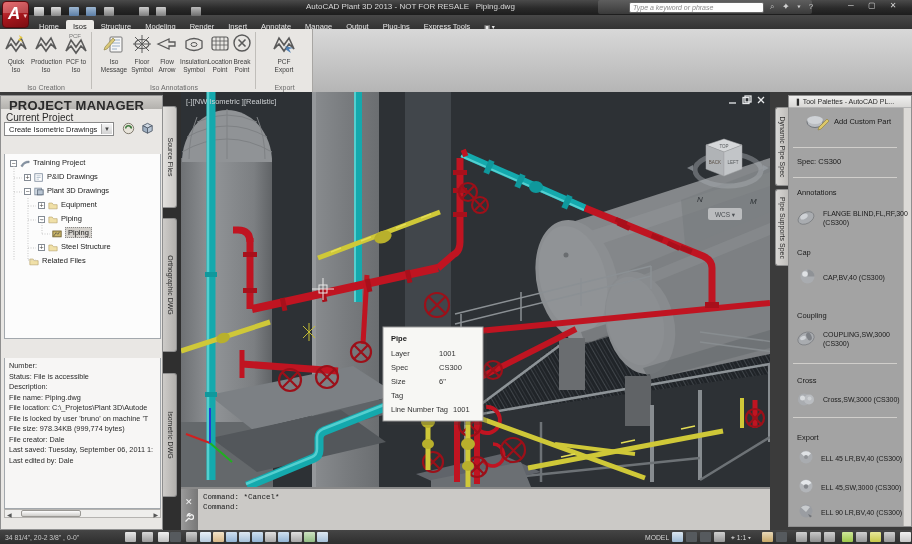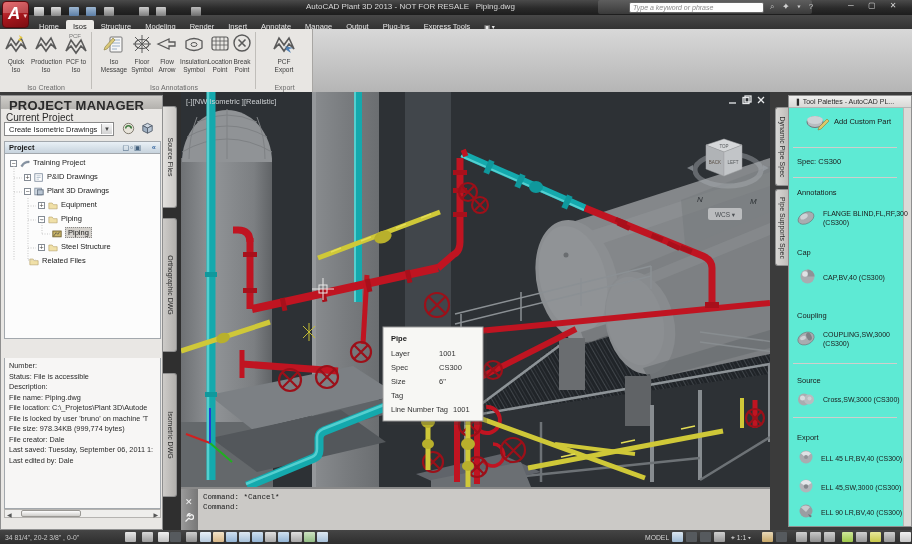--- a/index.html
+++ b/index.html
@@ -70,21 +70,21 @@
 #cmd-input { position:absolute; left:17px; top:26px; right:0; height:17px; background:#dddbd8; border-top:1px solid #f2f2f2; font-family:"Liberation Mono",monospace; font-size:7.5px; color:#888; padding:4px 0 0 5px; font-style:italic; }
 #cmd-input b { background:#b8cfe5; border:1px solid #7da7cc; color:#333; font-style:normal; font-weight:normal; padding:0 2px; }
 
 
 #statusbar { left:0; top:530px; width:912px; height:14px; background:linear-gradient(#454545,#2e2e2e); }
 #coords { position:absolute; left:5px; top:4px; color:#c9c9c9; font-size:6.8px; }
 .sic { position:absolute; top:2px; width:11px; height:10px; border-radius:1px; }
 #modeltxt { position:absolute; left:645px; top:4px; color:#d5d5d5; font-size:6.8px; }
 
 
-#rpanel { left:788px; top:95px; width:124px; height:432px; background:#5eead4; border:1px solid #8f8f8f; }
+#rpanel { left:788px; top:95px; width:124px; height:432px; background:#a3a3a3; border:1px solid #8f8f8f; }
 #rp-title { position:absolute; left:0; top:0; width:100%; height:12px; background:linear-gradient(#efefee,#d9d8d6); border-bottom:1px solid #b5b5b5; color:#2a2a2a; font-size:7px; padding:2px 0 0 6px; white-space:nowrap; }
 #rp-scroll { position:absolute; right:0; top:12px; width:8px; bottom:0; background:#dcdad7; border-left:1px solid #b8b6b3; }
 .rp-cat { position:absolute; left:8px; font-size:7.5px; color:#1a1a1a; }
 .rp-item { position:absolute; left:34px; font-size:7px; color:#1a1a1a; line-height:1.3; white-space:nowrap; }
 .rp-sep { position:absolute; left:4px; width:104px; height:1px; background:#d0cecb; }
 .vtab-r { position:absolute; background:linear-gradient(90deg,#d9d7d4,#bfbdba); border:1px solid #8f8f8f; border-right:none; border-radius:3px 0 0 3px; width:13px; }
 </style>
 </head>
 <body>
 <div id="app">
@@ -499,21 +499,20 @@
     <svg class="lp-icon" style="left:120px" viewBox="0 0 16 16">
         <circle cx="8" cy="8" r="5.5" fill="#e8e4da" stroke="#7a7468"></circle>
         <path d="M5 8 a3 3 0 0 1 6 0" fill="none" stroke="#3f7a3f" stroke-width="1.5"></path>
         <path d="M11 8 l-2 -1.5 3 -.5 z" fill="#3f7a3f"></path>
       </svg>
     <svg class="lp-icon" style="left:139px" viewBox="0 0 16 16">
         <path d="M3 5 L8 2.5 L13 5 L8 7.5 Z" fill="#cfd8e2" stroke="#55606e"></path>
         <path d="M3 5 L8 7.5 L8 13 L3 10.5 Z" fill="#9fb0c2" stroke="#55606e"></path>
         <path d="M13 5 L8 7.5 L8 13 L13 10.5 Z" fill="#b8c6d5" stroke="#55606e"></path>
       </svg>
-    <div id="lp-projhdr">Project<span style="position:absolute;right:18px;font-weight:normal;color:#44617e;letter-spacing:1px">▢▫▣</span><span style="position:absolute;right:4px;color:#3f6ea5">«</span></div>
     <div id="lp-tree">
       <div class="trow" style="left:5px;top:4px"><span class="pm">−</span><svg class="ticon" viewBox="0 0 12 10">
             <path d="M1 8 Q4 2 11 2 L11 4 Q5 4 3 9 Z" fill="#8a98a8" stroke="#5a6878" stroke-width=".5"></path>
           </svg>Training Project</div>
       <div class="trow" style="left:19px;top:18px"><span class="pm">+</span><svg class="ticon" viewBox="0 0 12 10">
             <rect x="1" y="0.5" width="9" height="9" fill="#fff" stroke="#7a889a"></rect>
             <path d="M3 3h5M3 5h5M3 7h3" stroke="#9ab" stroke-width=".8"></path>
           </svg>P&amp;ID Drawings</div>
       <div class="trow" style="left:19px;top:32px"><span class="pm">−</span><svg class="ticon" viewBox="0 0 12 10">
             <rect x="1" y="1" width="8" height="8" fill="#dde4ec" stroke="#7a889a"></rect>
@@ -589,21 +588,21 @@
       </svg>
     <div class="rp-item" style="left:34px;top:177px">CAP,BV,40 (CS300)</div>
     <div class="rp-cat" style="top:215px">Coupling</div>
     <svg class="abs" style="left:7px;top:233px" width="20" height="19" viewBox="0 0 20 19">
         <ellipse cx="10" cy="9.5" rx="8.5" ry="6" transform="rotate(-24 10 9.5)" fill="#a9acb0" stroke="#63666a" stroke-width=".5"></ellipse>
         <ellipse cx="13" cy="7.5" rx="2.5" ry="4" transform="rotate(-24 13 7.5)" fill="#7e8186"></ellipse>
         <ellipse cx="7" cy="9" rx="3" ry="2" transform="rotate(-24 7 9)" fill="#cfd2d6"></ellipse>
       </svg>
     <div class="rp-item" style="left:34px;top:234px">COUPLING,SW,3000<br>(CS300)</div>
     <div class="rp-sep" style="top:267px"></div>
-    <div class="rp-cat" style="top:280px">Source</div>
+    <div class="rp-cat" style="top:280px">Cross</div>
     <svg class="abs" style="left:7px;top:295px" width="20" height="17" viewBox="0 0 20 17">
         <circle cx="8" cy="8.5" r="6" fill="#a9acb0"></circle>
         <circle cx="13" cy="8.5" r="5" fill="#b9bcc0"></circle>
         <circle cx="6.5" cy="7" r="2.5" fill="#d8dbde"></circle>
         <circle cx="13.5" cy="7.5" r="2" fill="#cdd0d3"></circle>
       </svg>
     <div class="rp-item" style="left:34px;top:299px">Cross,SW,3000 (CS300)</div>
     <div class="rp-sep" style="top:321px"></div>
     <div class="rp-cat" style="top:337px">Export</div>
     <svg class="abs" style="left:9px;top:354px" width="16" height="14" viewBox="0 0 16 14">

